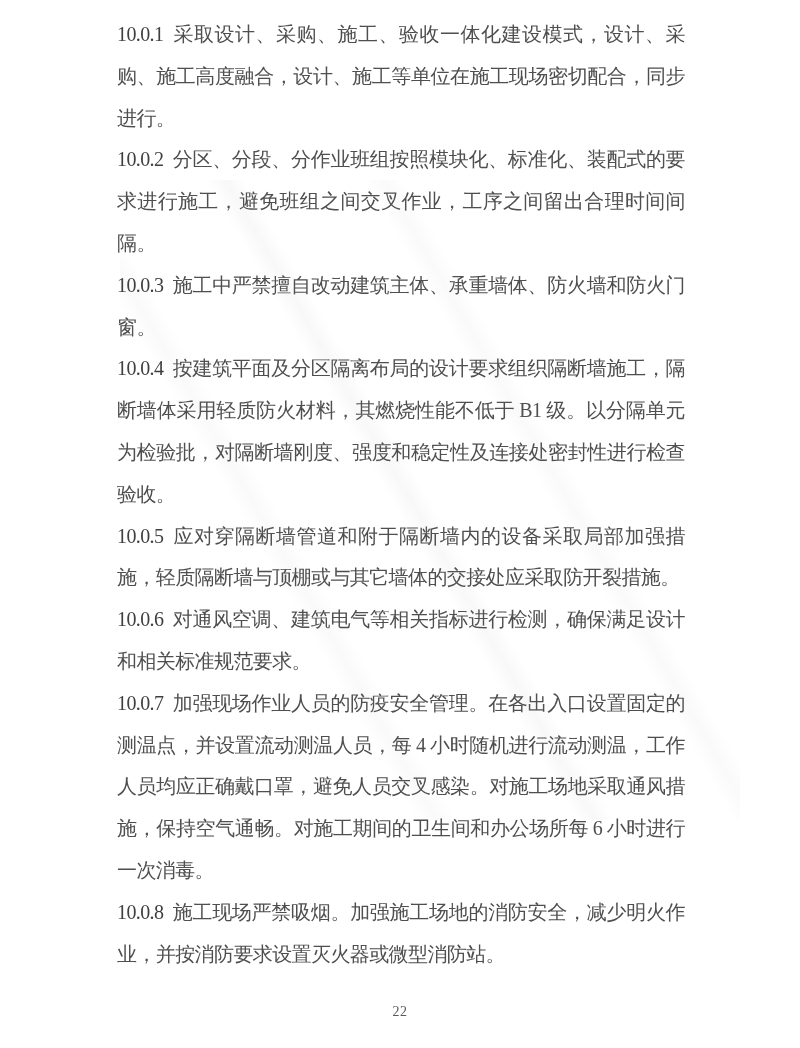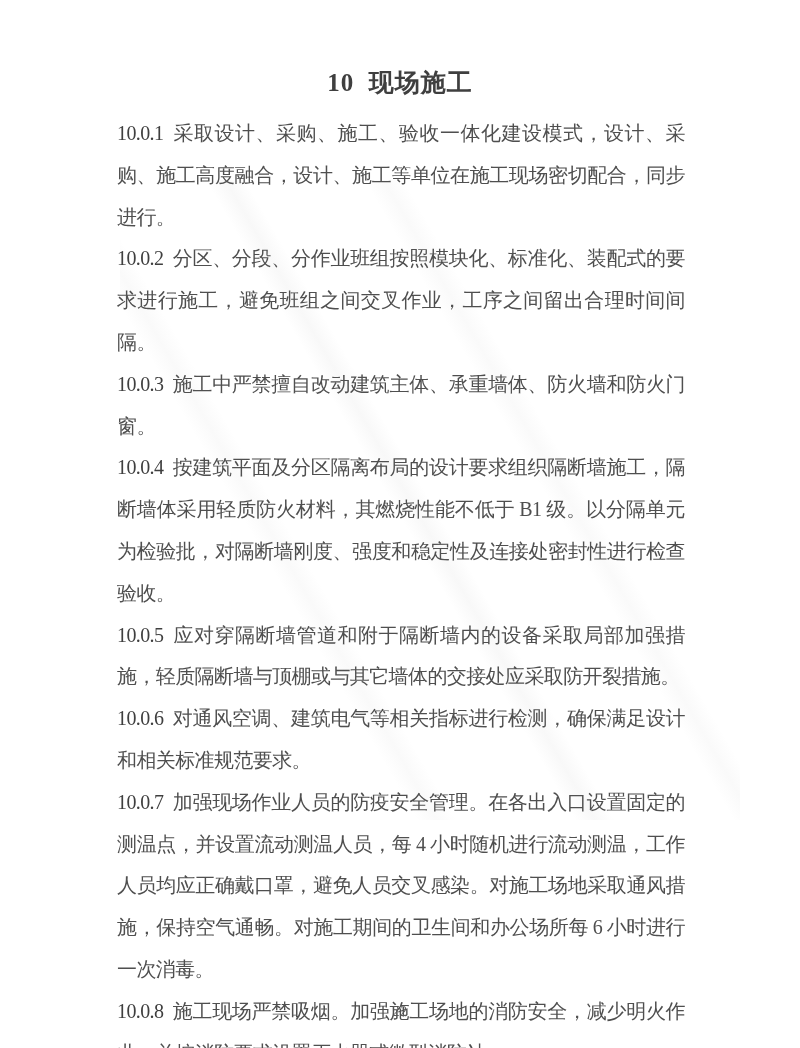--- a/index.html
+++ b/index.html
@@ -66,21 +66,20 @@
     letter-spacing: 0.5px;
   }
 </style>
 </head>
 <body>
 
 <div class="page">
 
   <div class="watermark"></div>
 
-  <div class="title">10  现场施工</div>
 
   <div class="content">
     <p class="para">
       <span class="pnum">10.0.1</span><span class="ptext">采取设计、采购、施工、验收一体化建设模式，设计、采购、施工高度融合，设计、施工等单位在施工现场密切配合，同步进行。</span>
     </p>
     <p class="para">
       <span class="pnum">10.0.2</span><span class="ptext">分区、分段、分作业班组按照模块化、标准化、装配式的要求进行施工，避免班组之间交叉作业，工序之间留出合理时间间隔。</span>
     </p>
     <p class="para">
       <span class="pnum">10.0.3</span><span class="ptext">施工中严禁擅自改动建筑主体、承重墙体、防火墙和防火门窗。</span>

